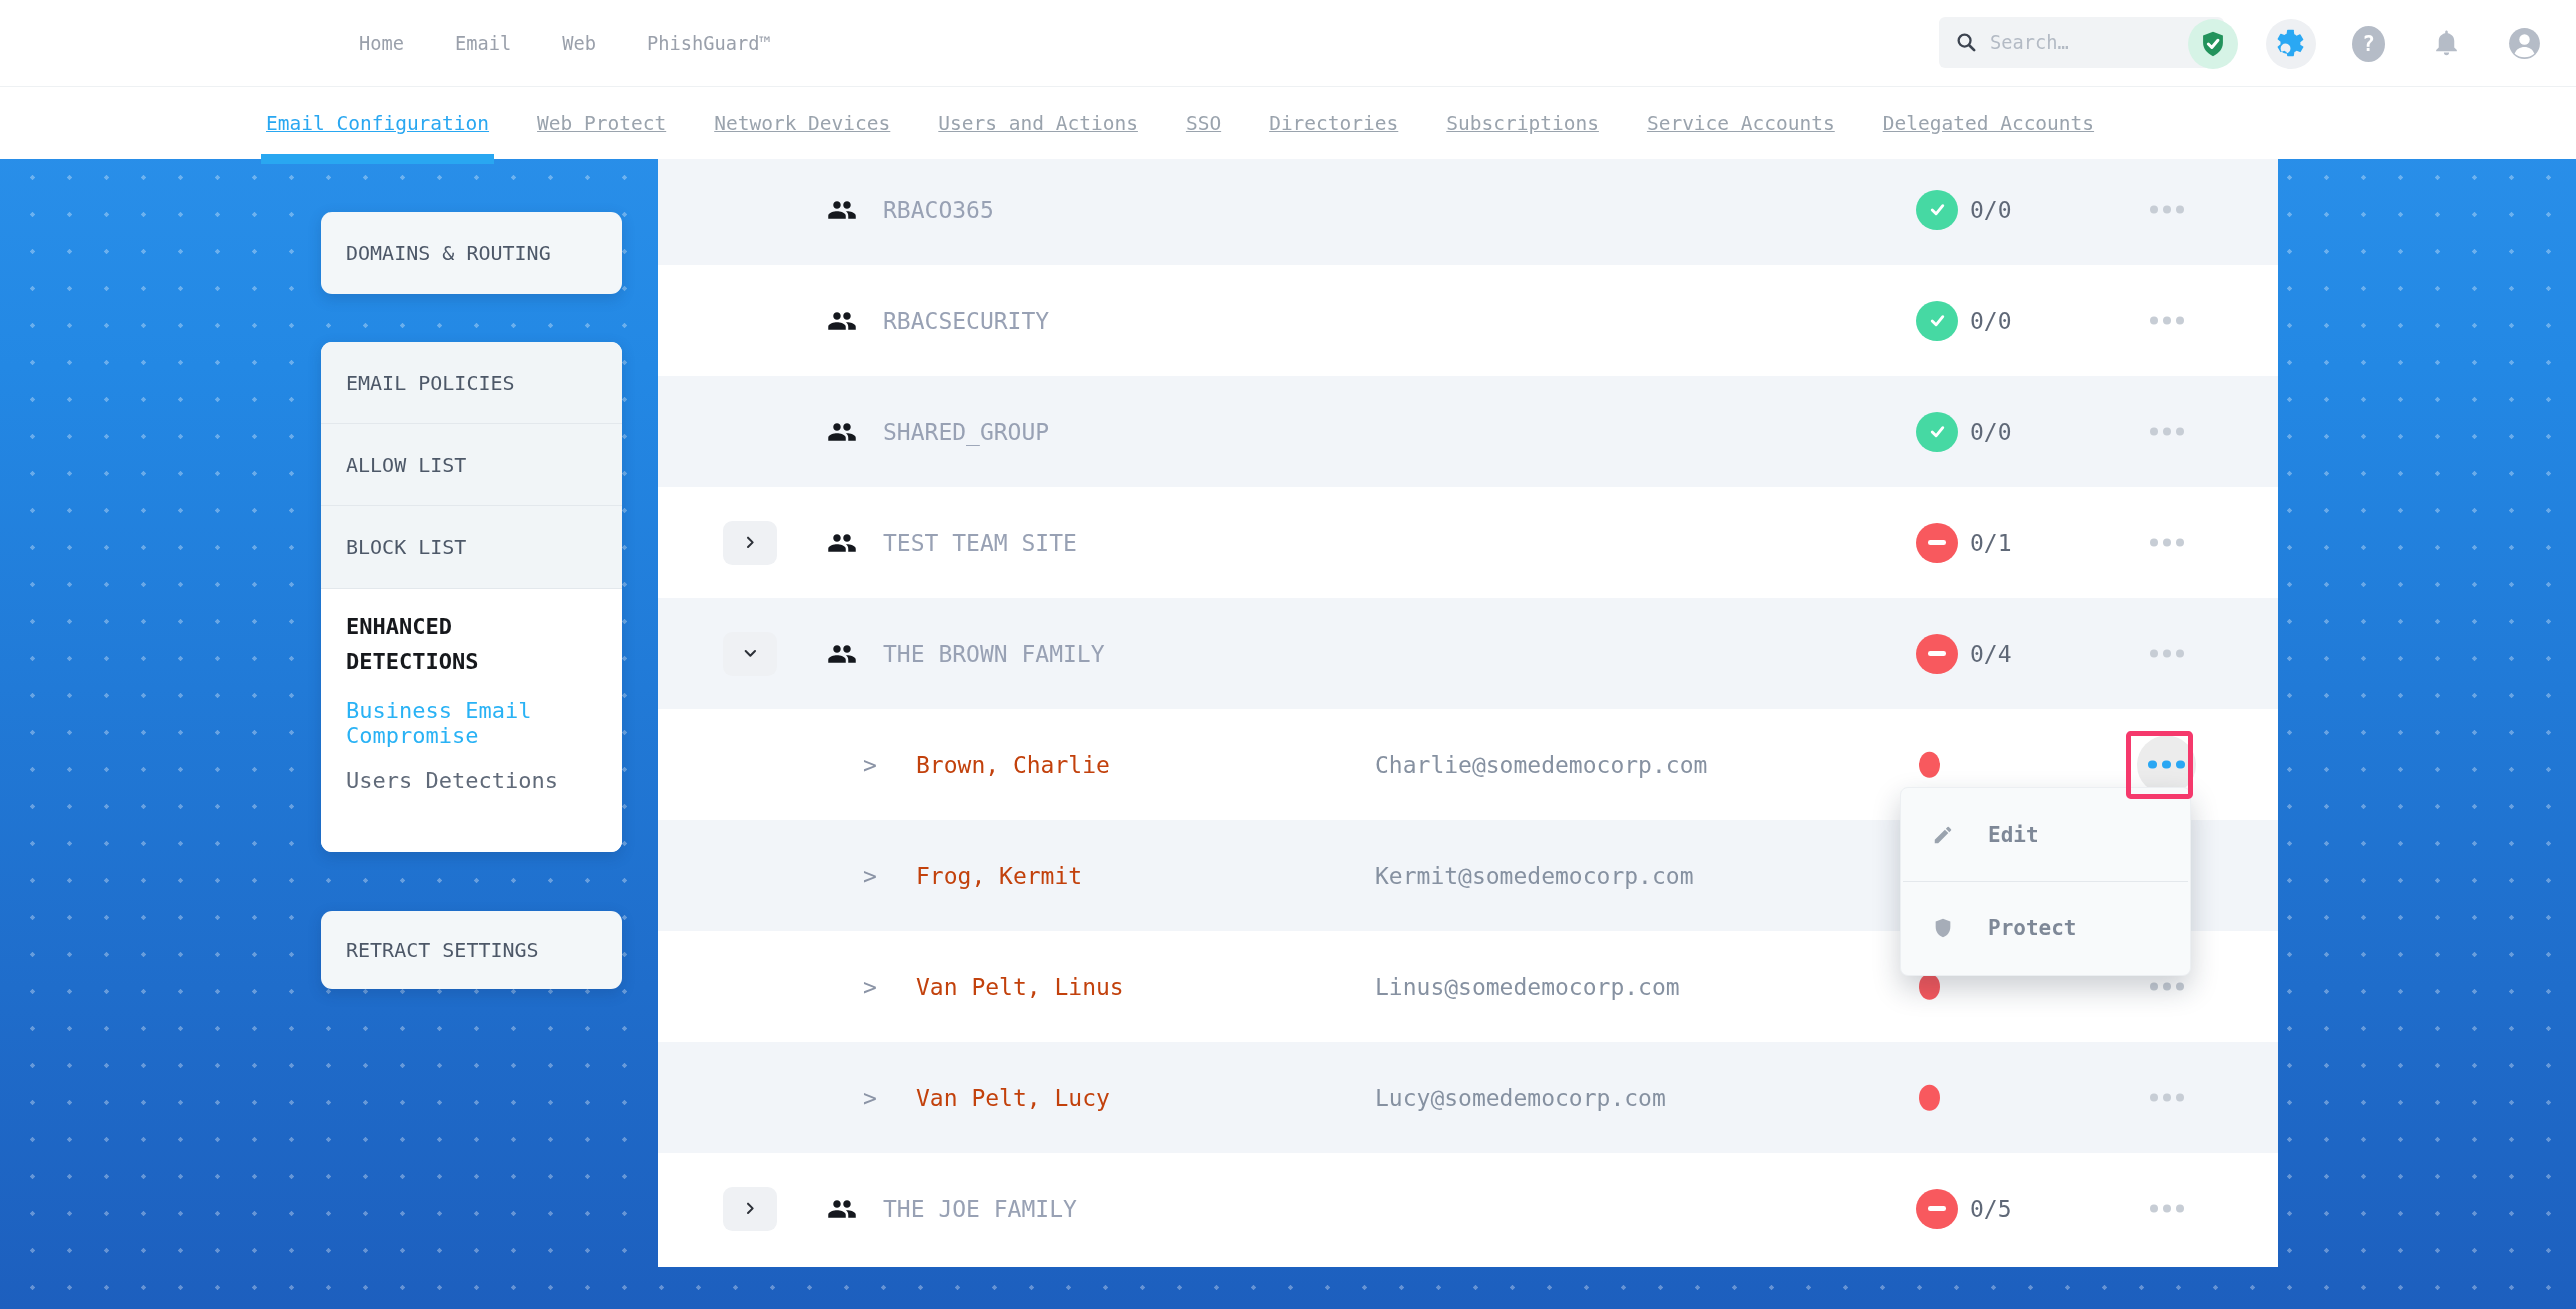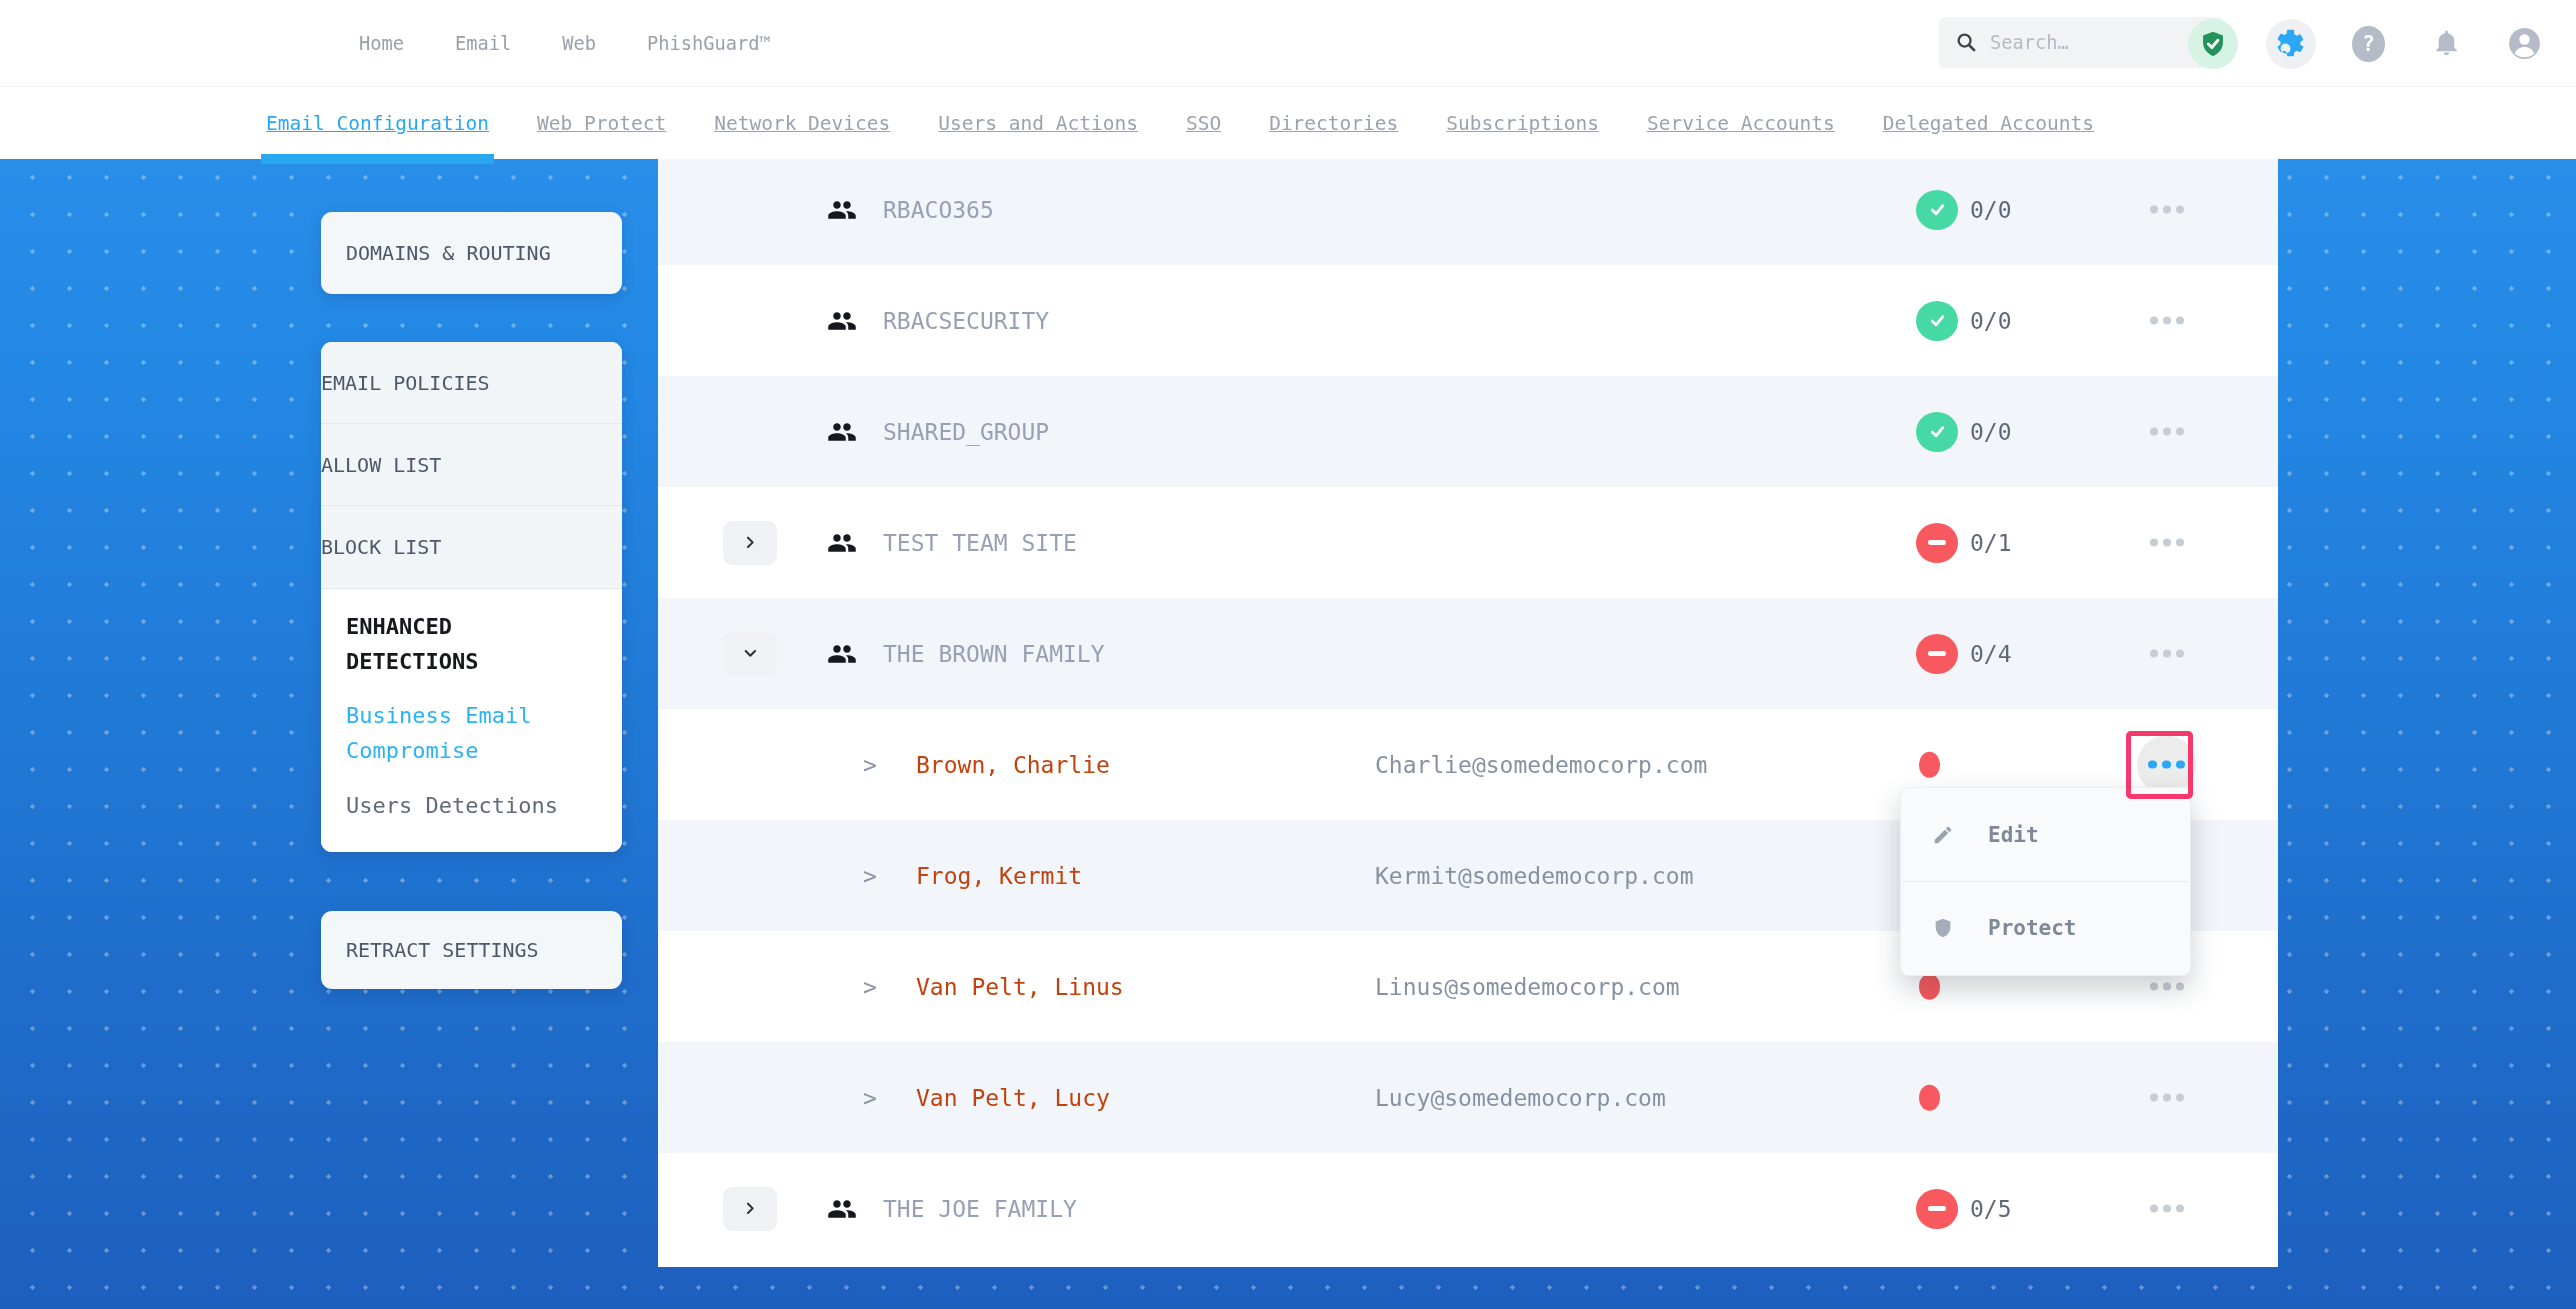--- a/index.html
+++ b/index.html
@@ -51,25 +51,25 @@
 
   
   .card { position:absolute; left:321px; width:301px; border-radius:11px;
     box-shadow:0 4.7px 14px rgba(16,44,88,.18); overflow:hidden; }
   .card-simple { background:#f3f7f9; display:flex; align-items:center; padding-left:25px;
     font-size:20px; color:#4d5868; cursor:pointer; }
   .card1 { top:212px; height:82px; }
   .card3 { top:911px; height:78px; }
   .card2 { top:342px; height:510px; background:#ffffff; }
   .side-item { height:82px; background:#f1f5f7; border-bottom:0.8px solid #e3e8ec;
-    display:flex; align-items:center; font-size:20px; color:#4d5868; cursor:pointer; }
+    display:flex; align-items:center; padding-left:25px; font-size:20px; color:#4d5868; cursor:pointer; }
   .side-item.tall { height:83px; }
   .enhanced { position:relative; background:#ffffff; height:263px; padding:20px 23px 0 25px; }
   .enhanced-title { font-size:22px; line-height:35px; font-weight:bold; color:#16181c; width:241px; }
-  .enhanced-link { font-size:22px; line-height:35px; width:233px; cursor:pointer; }
+  .enhanced-link { font-size:22px; line-height:25px; width:233px; cursor:pointer; }
   .link-active { color:#29b2f5; margin-top:18.7px; }
   .link-muted { color:#606a79; margin-top:20px; }
 
   
   .panel { position:absolute; left:658px; top:154px; width:1620px; height:1113px; background:#ffffff; }
   .row { position:relative; height:111px; }
   .row:nth-child(odd) { background:#f2f5f9; }
   .rowel { position:absolute; top:50%; transform:translateY(-50%); }
   .chev-btn { left:65px; width:54px; height:44px; border-radius:9.3px; background:#eff1f4;
     display:flex; align-items:center; justify-content:center; border:none; cursor:pointer; }

